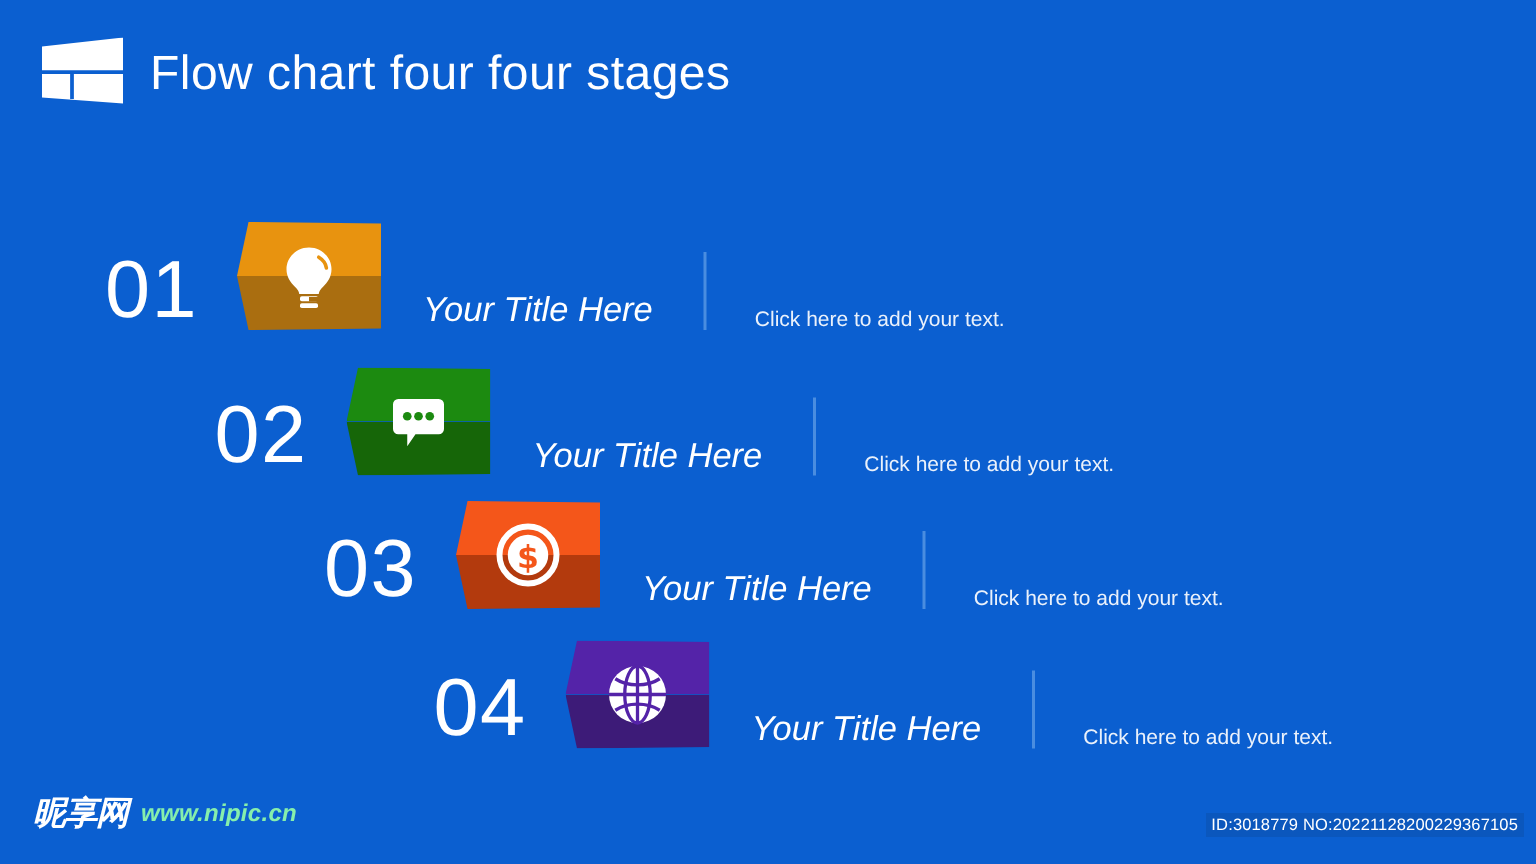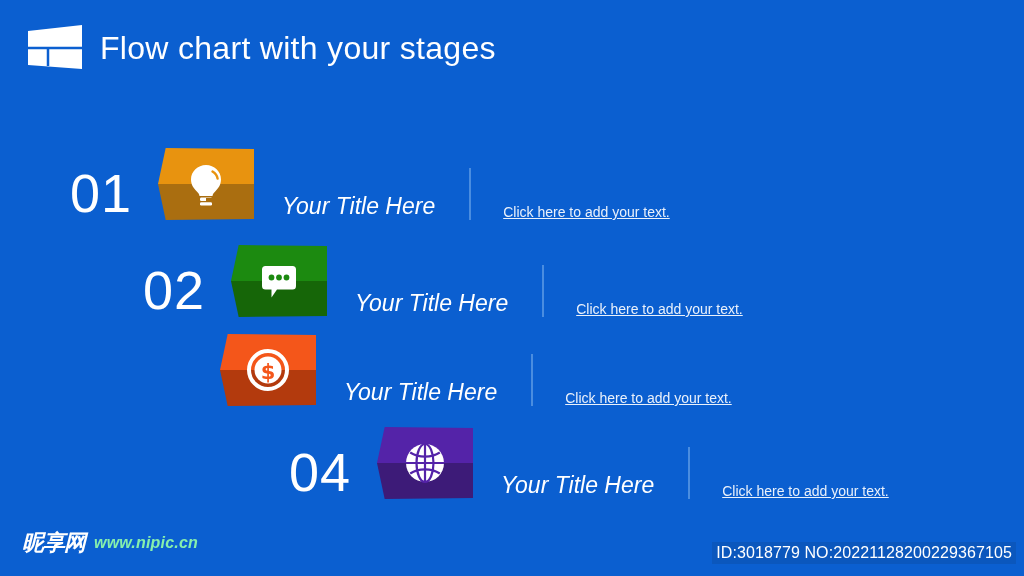--- a/index.html
+++ b/index.html
@@ -110,21 +110,20 @@
     background: #4a8de0;
     margin-left: 34px;
     flex: none;
   }
   .stage-body {
     font-size: 14px;
     font-weight: 300;
     color: #eaf1fb;
     white-space: nowrap;
     margin-left: 32px;
-    text-decoration: underline;
   }
 
   
   #footer {
     position: absolute;
     left: 0;
     bottom: 0;
     width: 1024px;
     height: 56px;
   }
@@ -149,21 +148,21 @@
     font-weight: bold;
     font-style: italic;
     color: #86efac;
     margin-left: 9px;
     letter-spacing: 0.2px;
   }
   #asset-id {
     position: absolute;
     right: 8px;
     top: 22px;
-    font-size: 16px;
+    font-size: 11px;
     color: #ffffff;
     background: #0b57bd;
     padding: 2px 4px;
     white-space: nowrap;
     letter-spacing: 0.1px;
   }
 </style>
 </head>
 <body>
 
@@ -171,21 +170,21 @@
 
   <div id="header">
     <div id="win-logo">
       <svg width="58" height="46" viewBox="0 0 58 46">
         <polygon points="2,6 56,0 56,44 2,40" fill="#ffffff"></polygon>
         <line x1="2" y1="23" x2="56" y2="23" stroke="#0b5fd0" stroke-width="2.5"></line>
         <line x1="22" y1="24" x2="22" y2="41" stroke="#0b5fd0" stroke-width="2.5"></line>
         <line x1="22" y1="4" x2="22" y2="22" stroke="#0b5fd0" stroke-width="0"></line>
       </svg>
     </div>
-    <div id="slide-title">Flow chart with your stages</div>
+    <div id="slide-title">Flow chart four four stages</div>
   </div>
 
   <div class="stage-row" style="left:70px; top:128px;">
     <div class="stage-number">01</div>
     <div class="badge">
       <div class="ribbon-top" style="background:#e8930f;"></div>
       <div class="ribbon-bot" style="background:#aa6e10;"></div>
       <div class="badge-icon">
         <svg width="40" height="44" viewBox="0 0 40 44">
           <path d="M20 3 C11.7 3 5 9.5 5 17.5 C5 22.6 7.6 26.2 10.6 29.2 C12.3 30.9 13.3 32.2 13.5 34 L26.5 34 C26.7 32.2 27.7 30.9 29.4 29.2 C32.4 26.2 35 22.6 35 17.5 C35 9.5 28.3 3 20 3 Z" fill="#ffffff"></path>
@@ -214,20 +213,21 @@
           <circle cx="28.5" cy="17.5" r="2.9" fill="#1c8a10"></circle>
         </svg>
       </div>
     </div>
     <div class="stage-title">Your Title Here</div>
     <div class="divider"></div>
     <div class="stage-body">Click here to add your text.</div>
   </div>
 
   <div class="stage-row" style="left:216px; top:314px;">
+    <div class="stage-number">03</div>
     <div class="badge">
       <div class="ribbon-top" style="background:#f4561a;"></div>
       <div class="ribbon-bot" style="background:#b33a0d;"></div>
       <div class="badge-icon">
         <svg width="46" height="46" viewBox="0 0 46 46">
           <circle cx="23" cy="23" r="19" fill="none" stroke="#ffffff" stroke-width="4"></circle>
           <circle cx="23" cy="23" r="13.5" fill="#ffffff"></circle>
           <text x="23" y="31.5" text-anchor="middle" font-family="DejaVu Sans, sans-serif" font-size="21" font-weight="bold" fill="#f4561a">$</text>
         </svg>
       </div>

